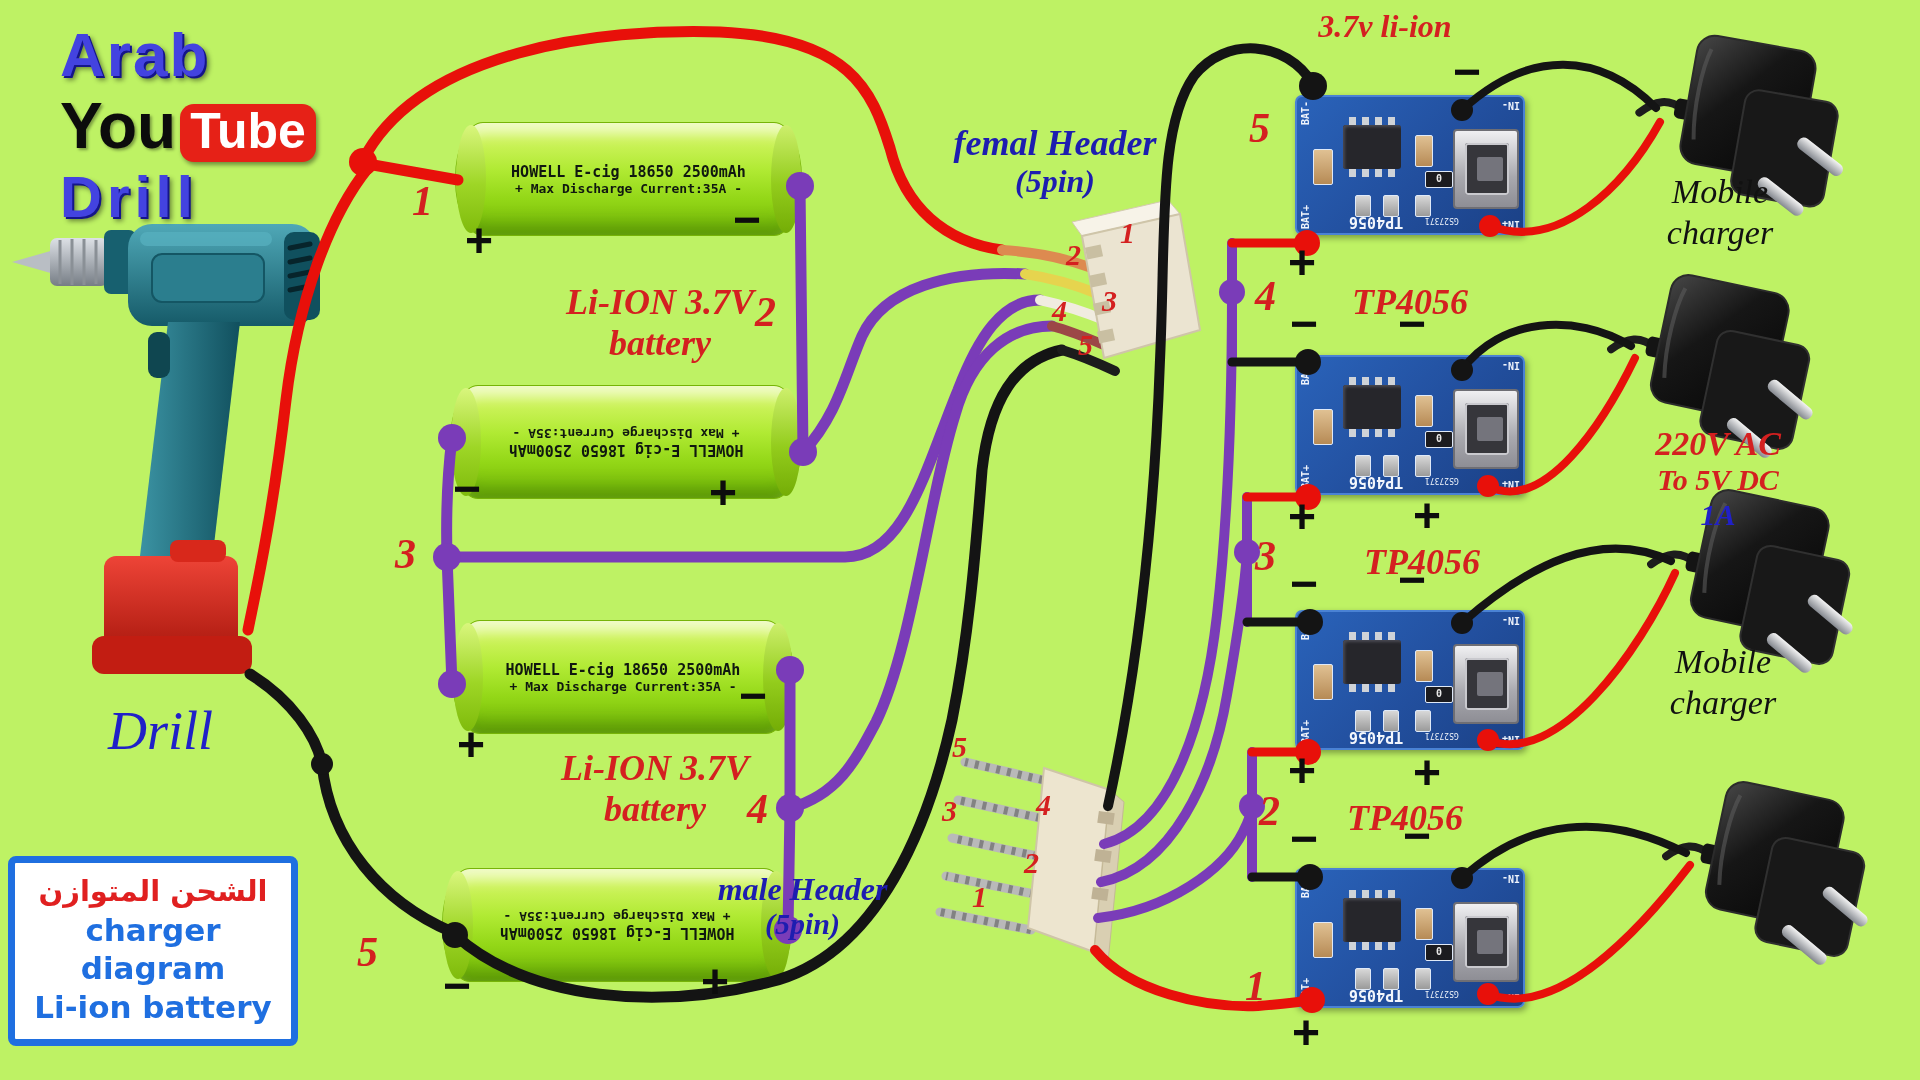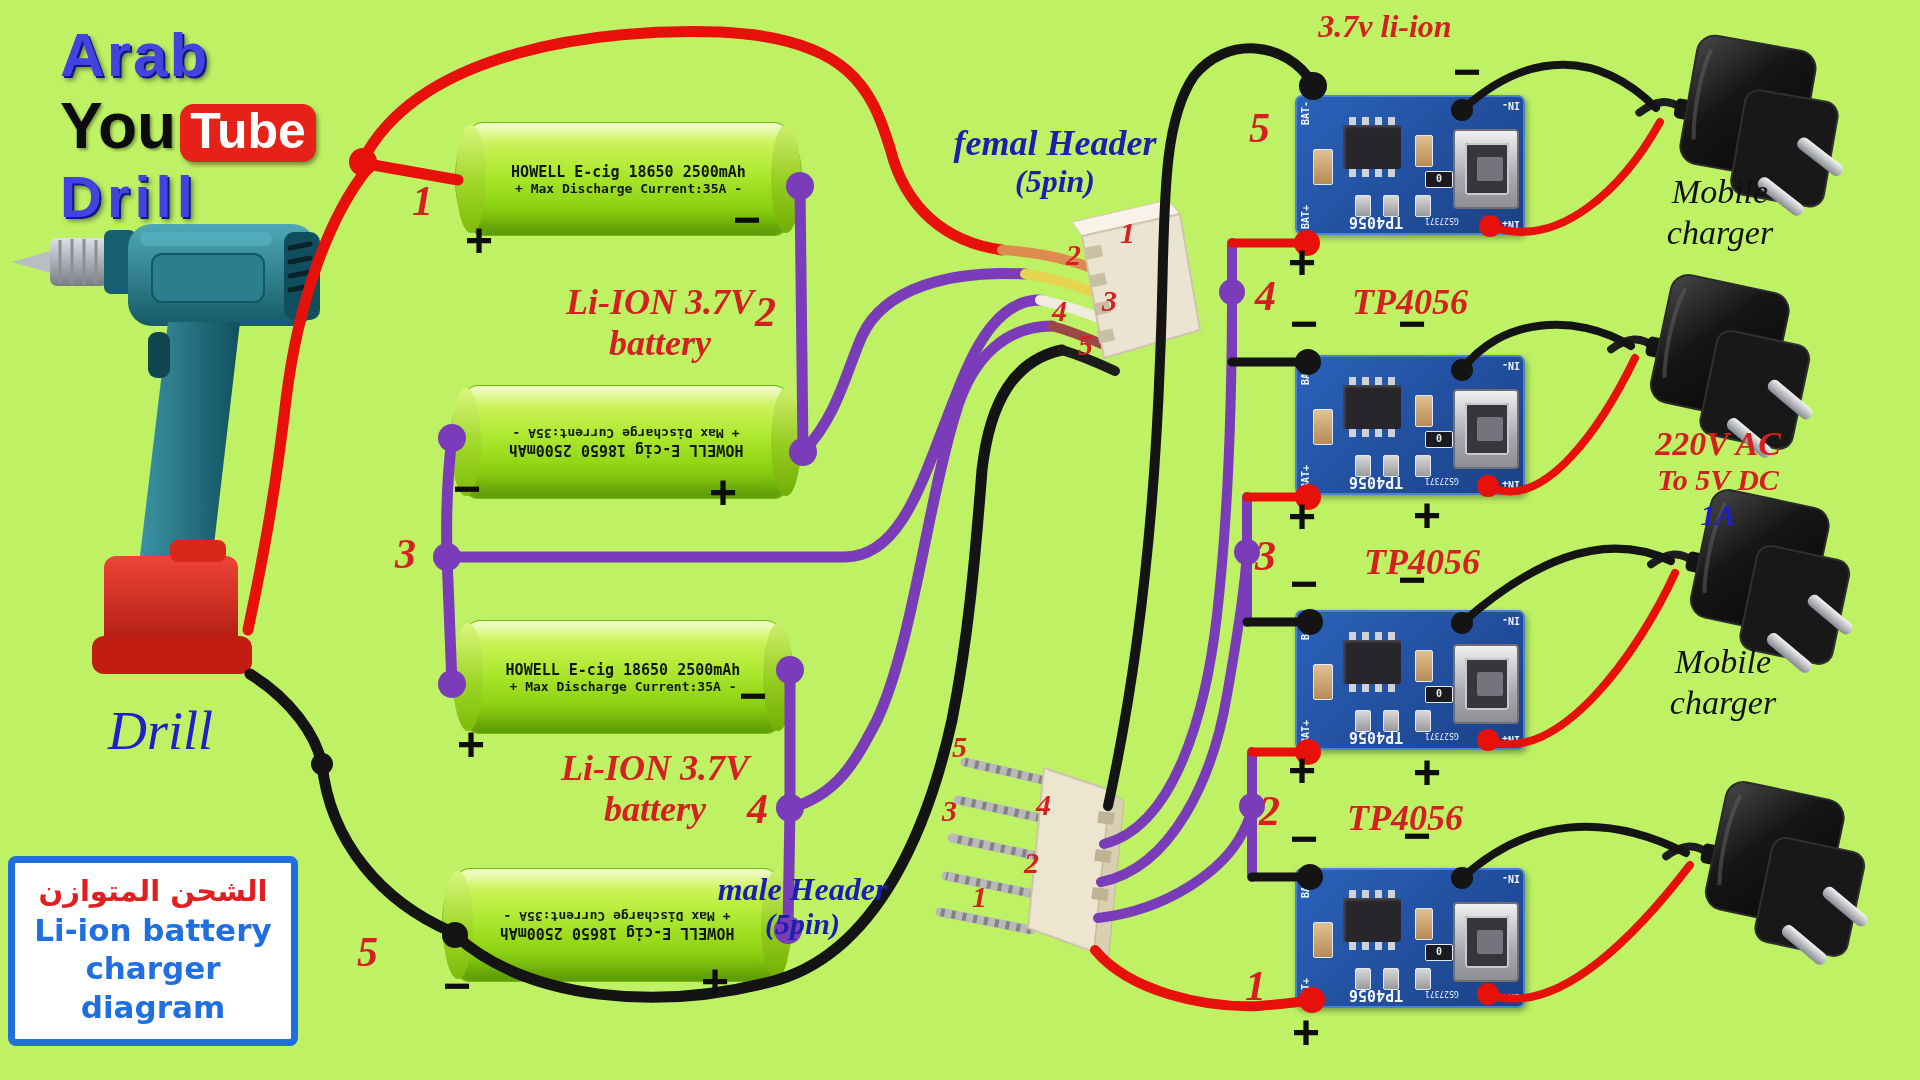--- a/index.html
+++ b/index.html
@@ -445,17 +445,17 @@
   <span class="txt sign" style="left:1292px;top:1009px;">+</span>
   <span class="txt sign" style="left:1453px;top:48px;">−</span>
   <span class="txt sign" style="left:1398px;top:300px;">−</span>
   <span class="txt sign" style="left:1398px;top:556px;">−</span>
   <span class="txt sign" style="left:1403px;top:812px;">−</span>
   <span class="txt sign" style="left:1413px;top:492px;">+</span>
   <span class="txt sign" style="left:1413px;top:749px;">+</span>
 
   <div class="info-box">
     <div class="info-ar">الشحن المتوازن</div>
+    <div class="info-en">charger diagram</div>
     <div class="info-en">Li-ion battery</div>
-    <div class="info-en">charger diagram</div>
   </div>
 
 </div>
 
 </body></html>

